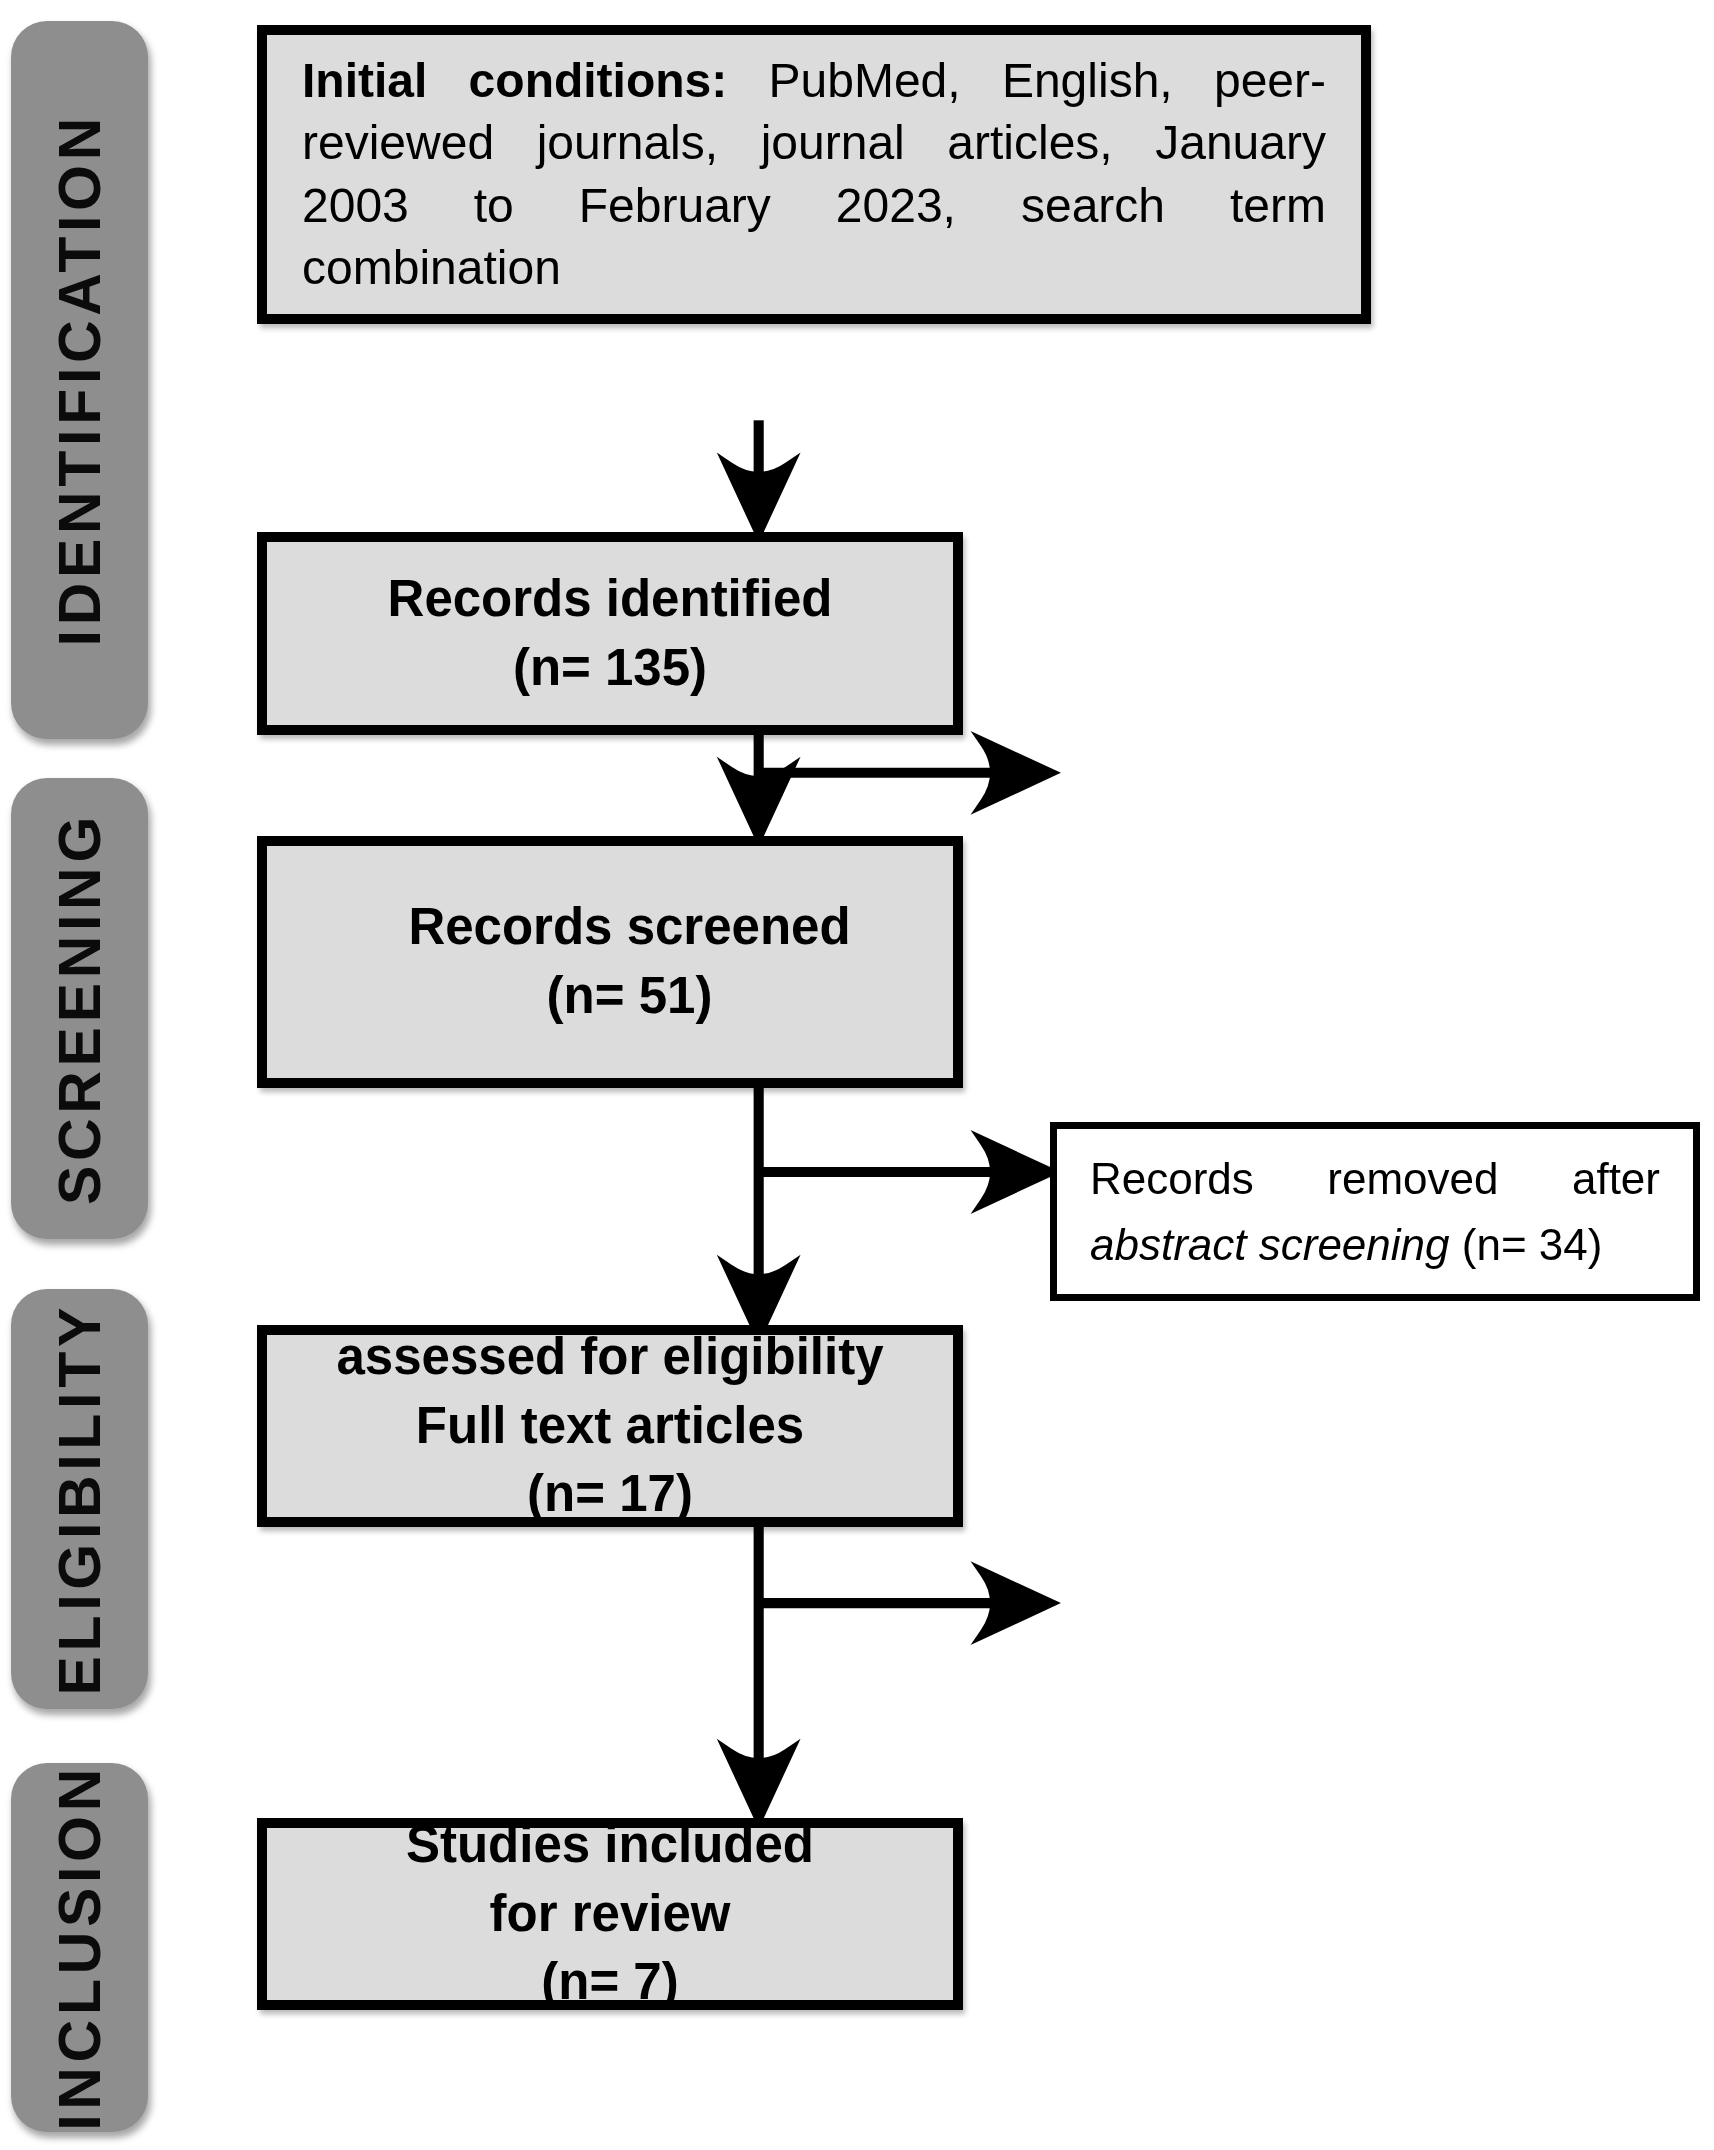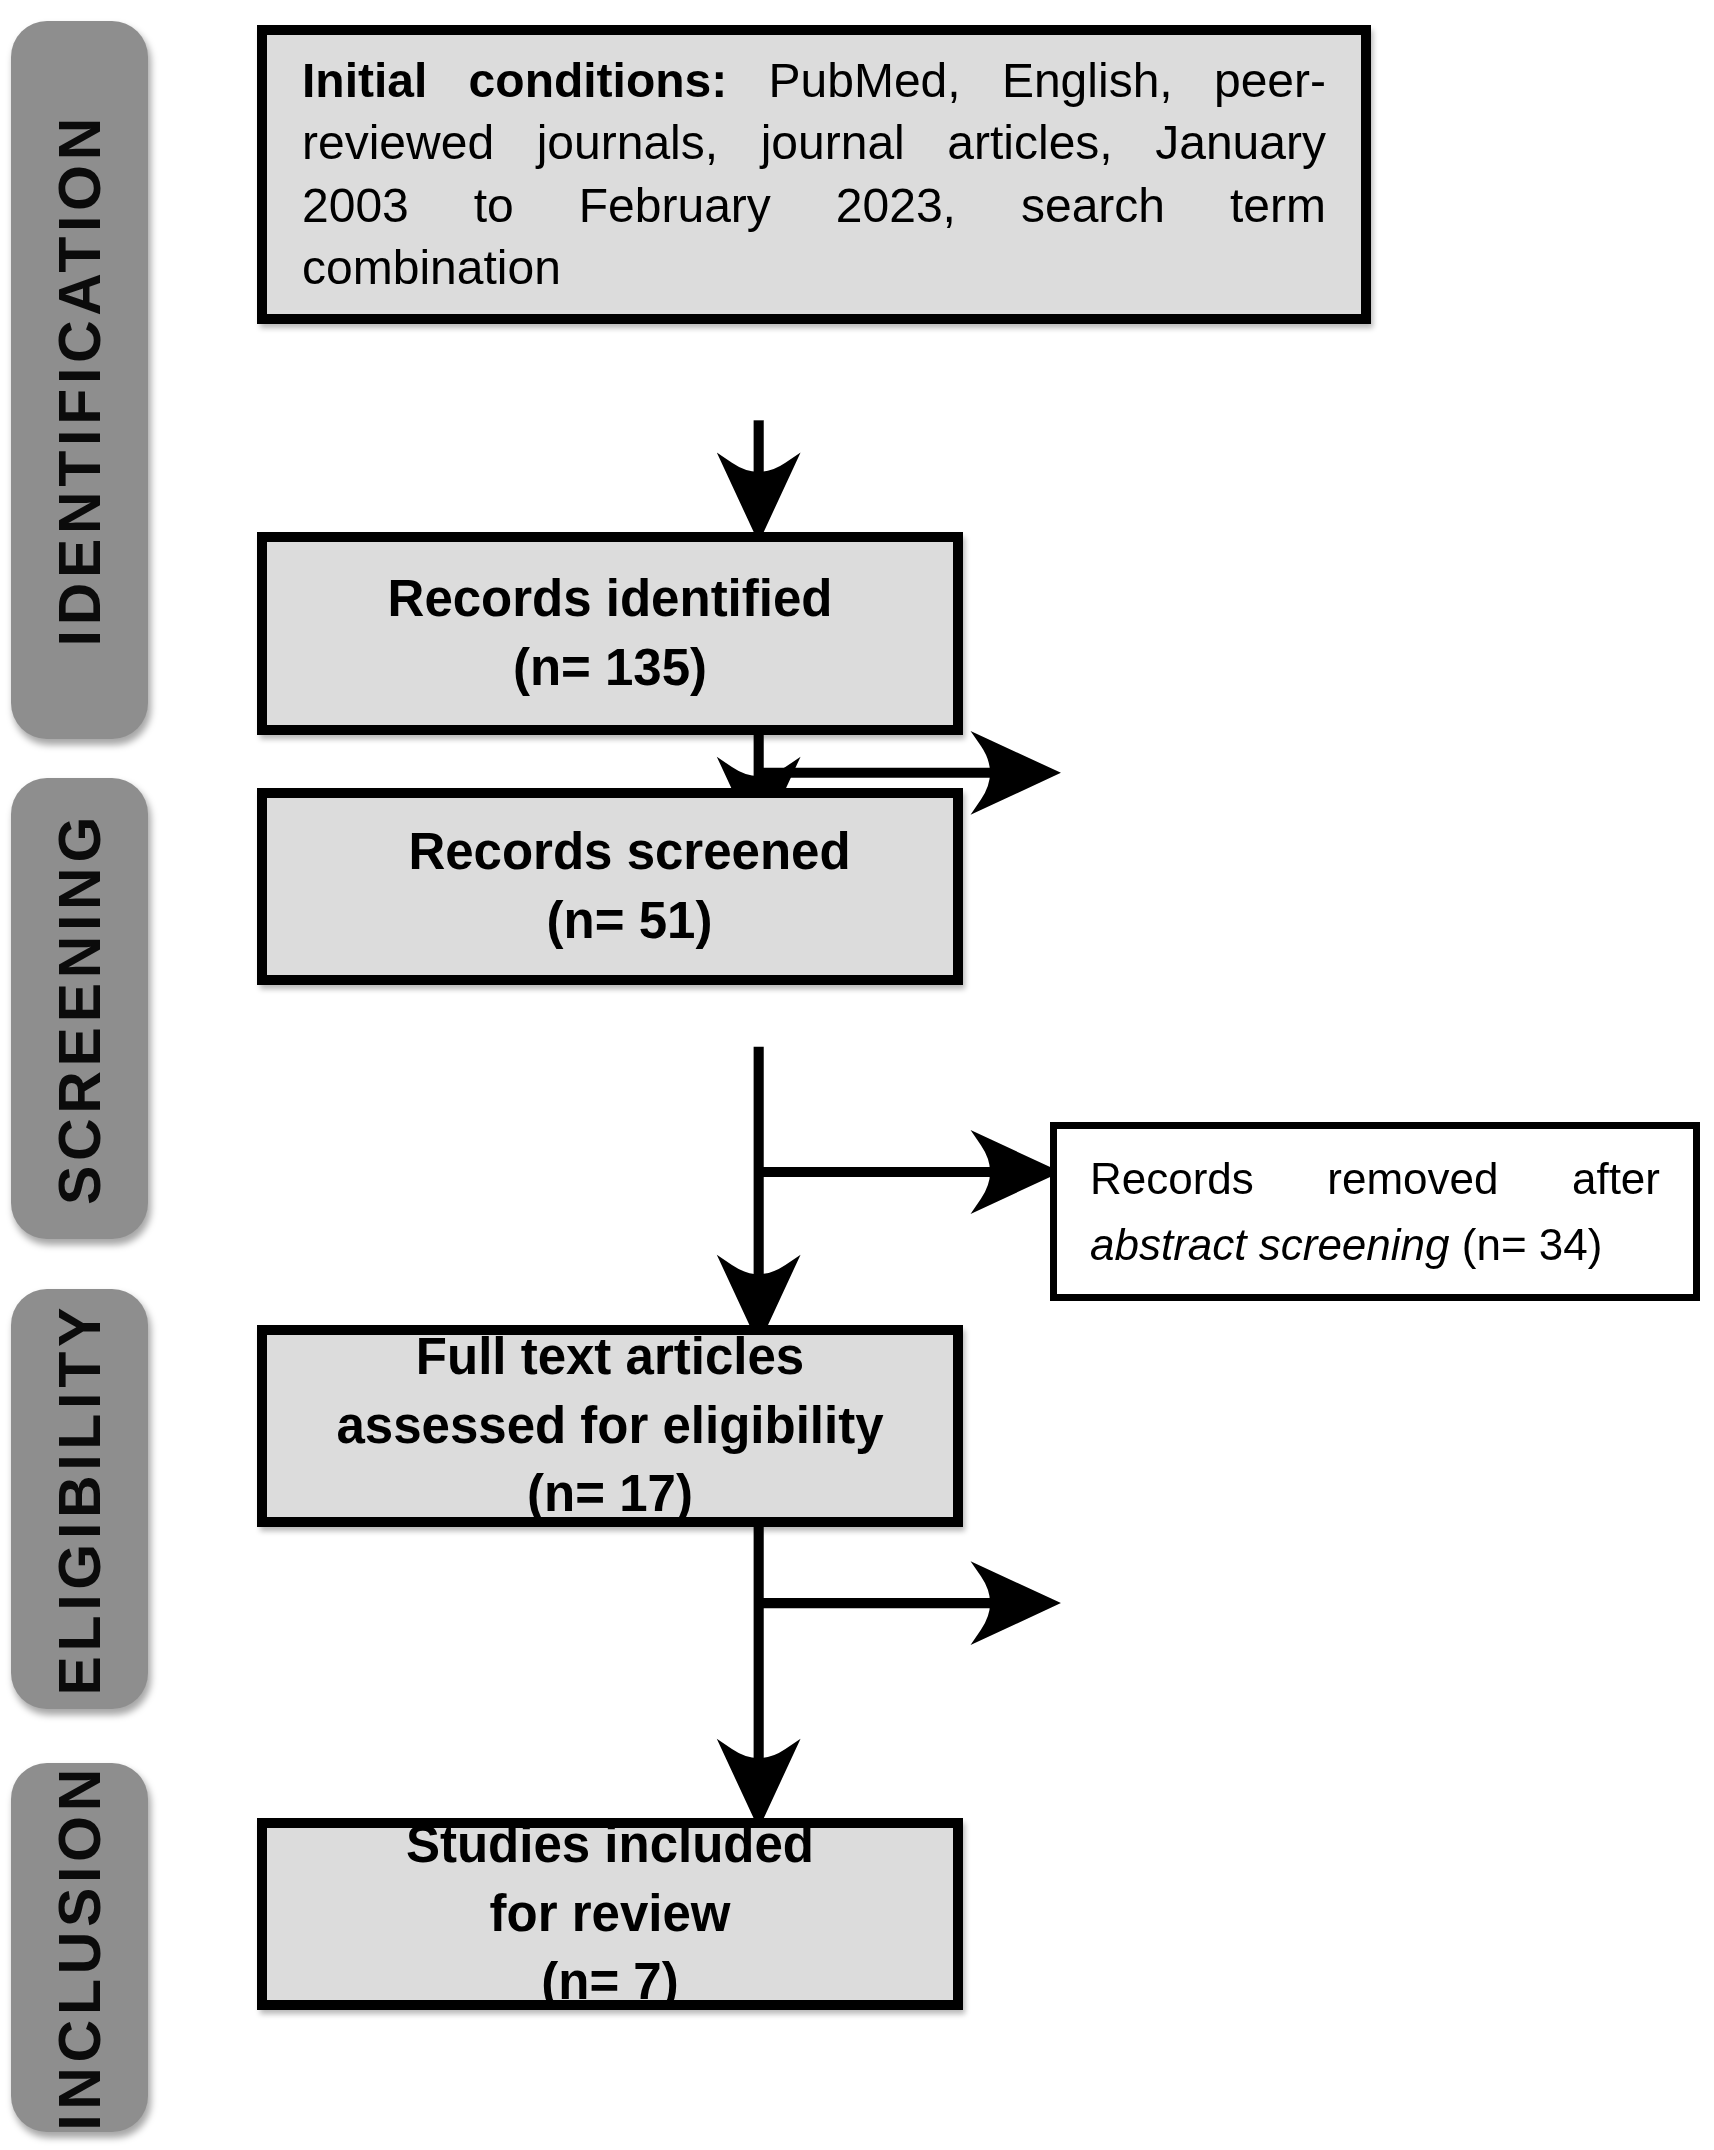--- a/index.html
+++ b/index.html
@@ -104,31 +104,31 @@
     <div class="inner"><strong>Initial conditions:</strong><span> PubMed, English, peer-reviewed journals, journal articles, January 2003 to February 2023, search term combination</span></div>
   </div>
 
   <div class="gbox" style="top:532px;height:203px;">
     <div class="inner">
         <div>Records identified</div>
         <div>(n= 135)</div>
       </div>
   </div>
 
-  <div class="gbox" style="top:788px;height:197px;padding-left:39px;">
+  <div class="gbox" style="top:836px;height:252px;padding-left:39px;">
     <div class="inner">
         <div>Records screened</div>
         <div>(n= 51)</div>
       </div>
   </div>
 
   <div class="gbox" style="top:1325px;height:202px;">
     <div class="inner">
+        <div>assessed for eligibility</div>
         <div>Full text articles</div>
-        <div>assessed for eligibility</div>
         <div>(n= 17)</div>
       </div>
   </div>
 
   <div class="gbox" style="top:1818px;height:192px;">
     <div class="inner">
         <div>Studies included</div>
         <div>for review</div>
         <div>(n= 7)</div>
       </div>

